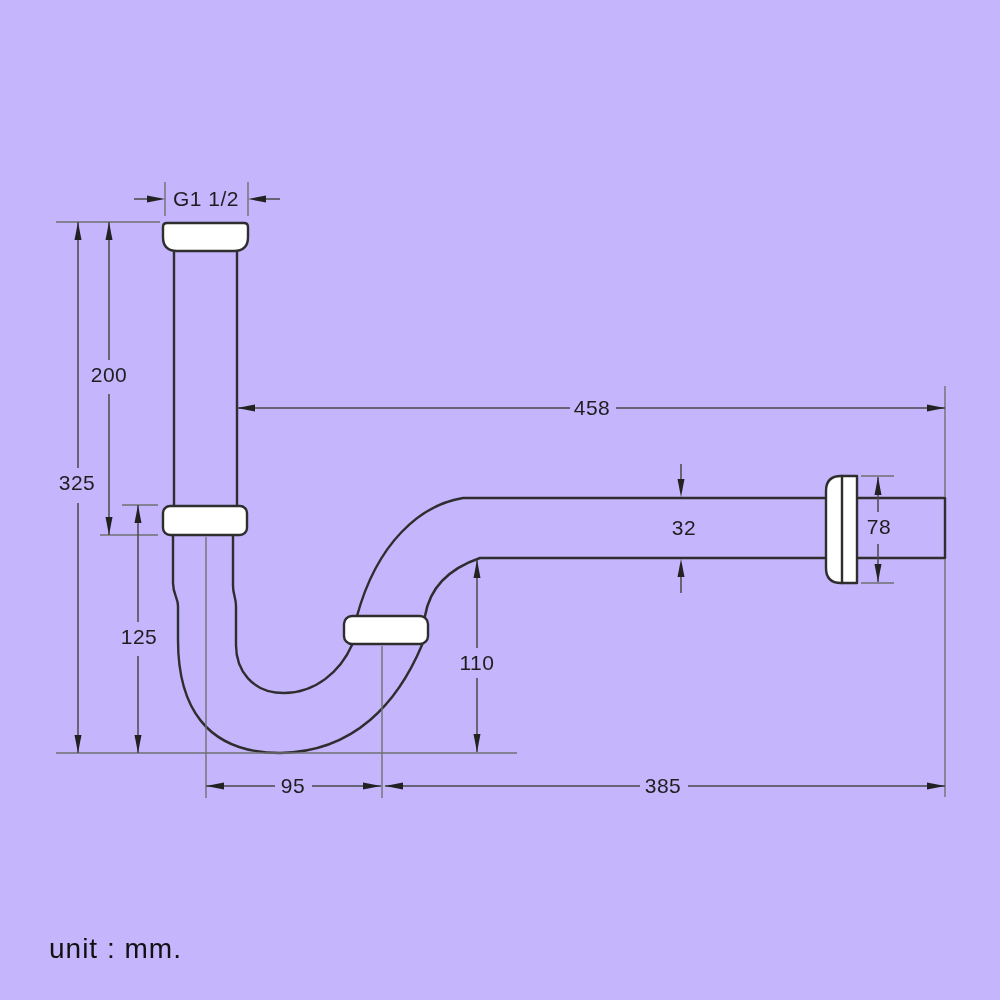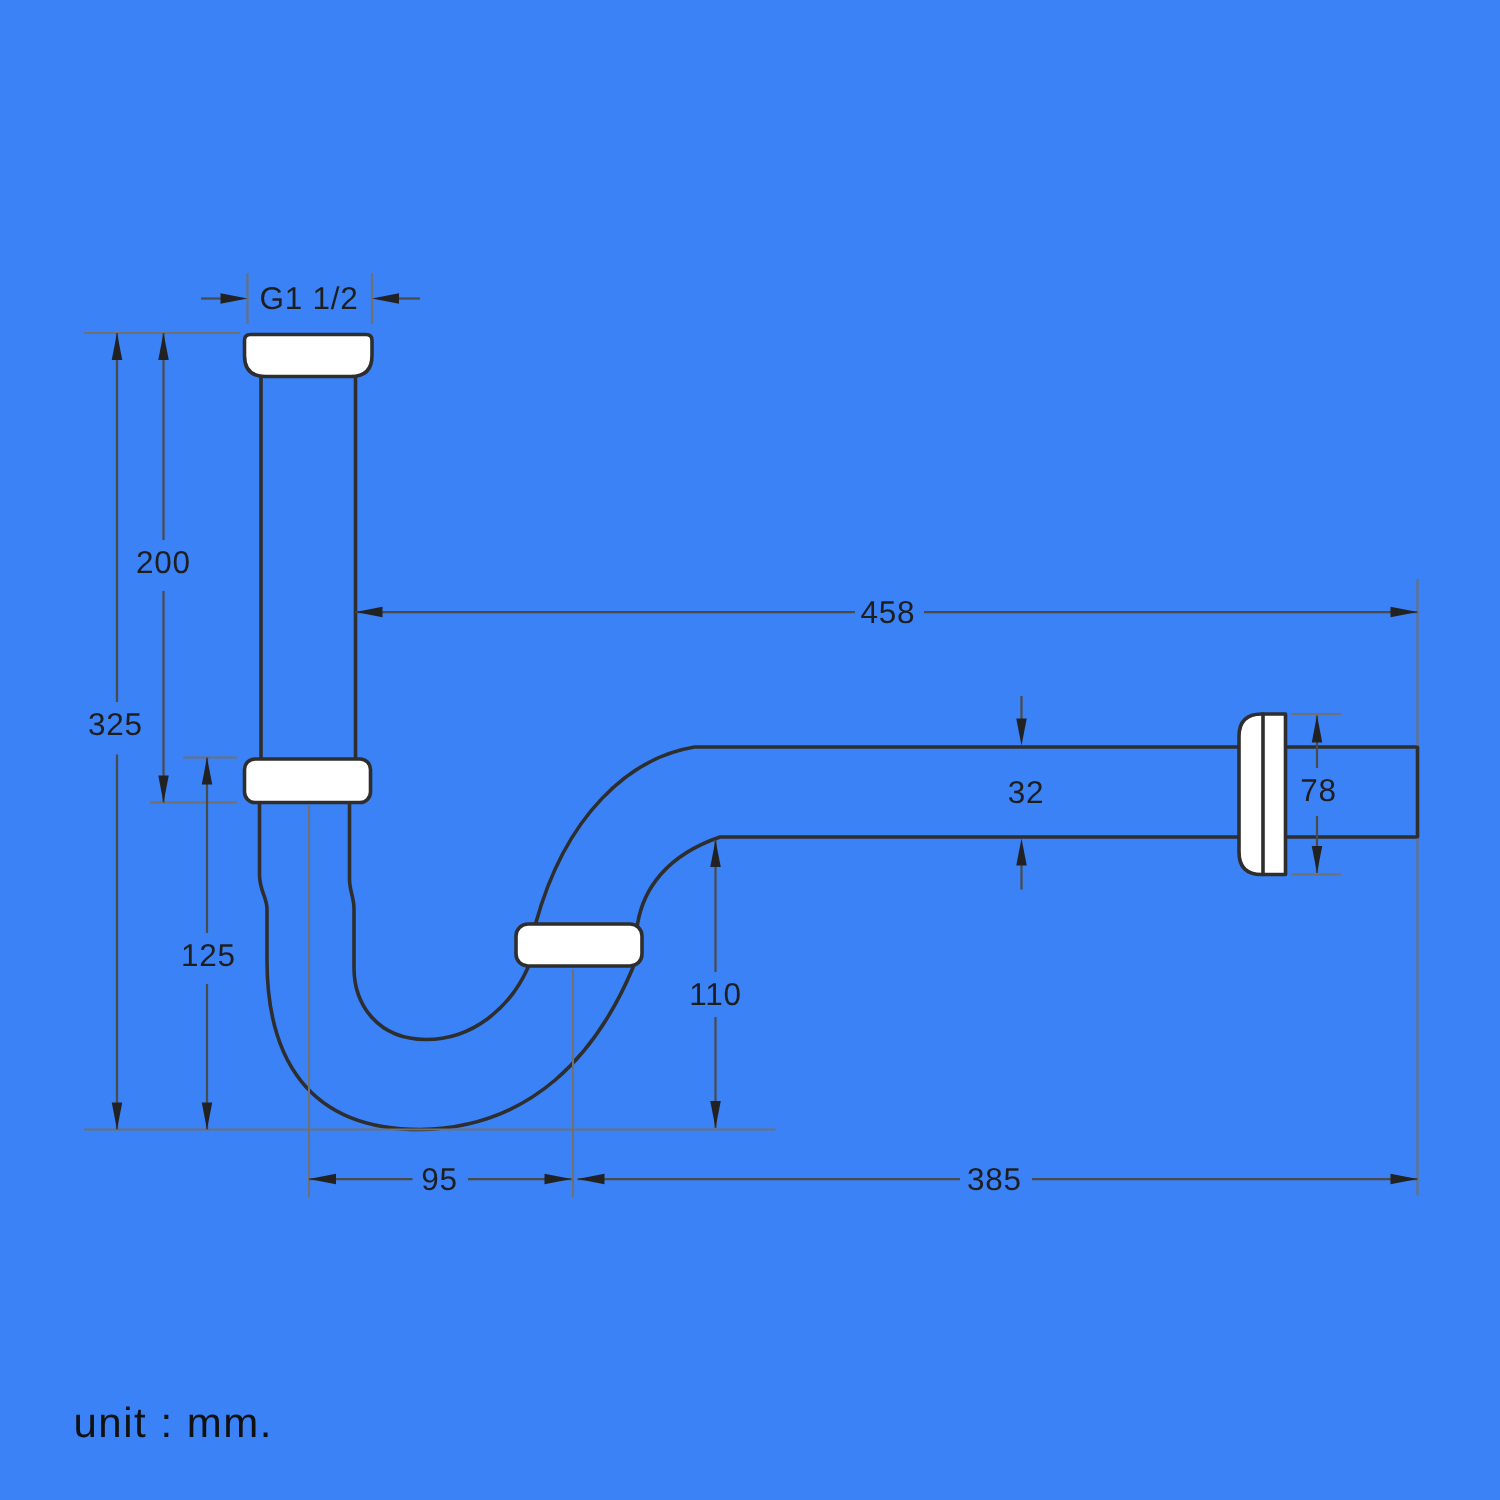--- a/index.html
+++ b/index.html
@@ -1,19 +1,19 @@
 <!DOCTYPE html>
 <html><head>
 <meta charset="utf-8">
 <style>
   html,body{margin:0;padding:0;background:#ffffff;}
   .stage{
     position:relative;
     width:1000px;height:1000px;
-    background:#3b82f6;
+    background:#c4b5fd;
     font-family:"Liberation Sans","DejaVu Sans",sans-serif;
     overflow:hidden;
   }
   svg{display:block;}
   .pipe{fill:none;stroke:#2e2e2e;stroke-width:2.4;stroke-linejoin:round;stroke-linecap:round;}
   .fitting{fill:#ffffff;stroke:#2e2e2e;stroke-width:2.4;stroke-linejoin:round;}
   .dim{stroke:#4a4a4a;stroke-width:1.5;fill:none;stroke-linecap:butt;}
   .ext{stroke:#707070;stroke-width:1.4;fill:none;stroke-linecap:butt;}
   .arrow{fill:#222222;stroke:none;}
   .dimtext{fill:#1e1e1e;font-size:21px;letter-spacing:0.5px;}

